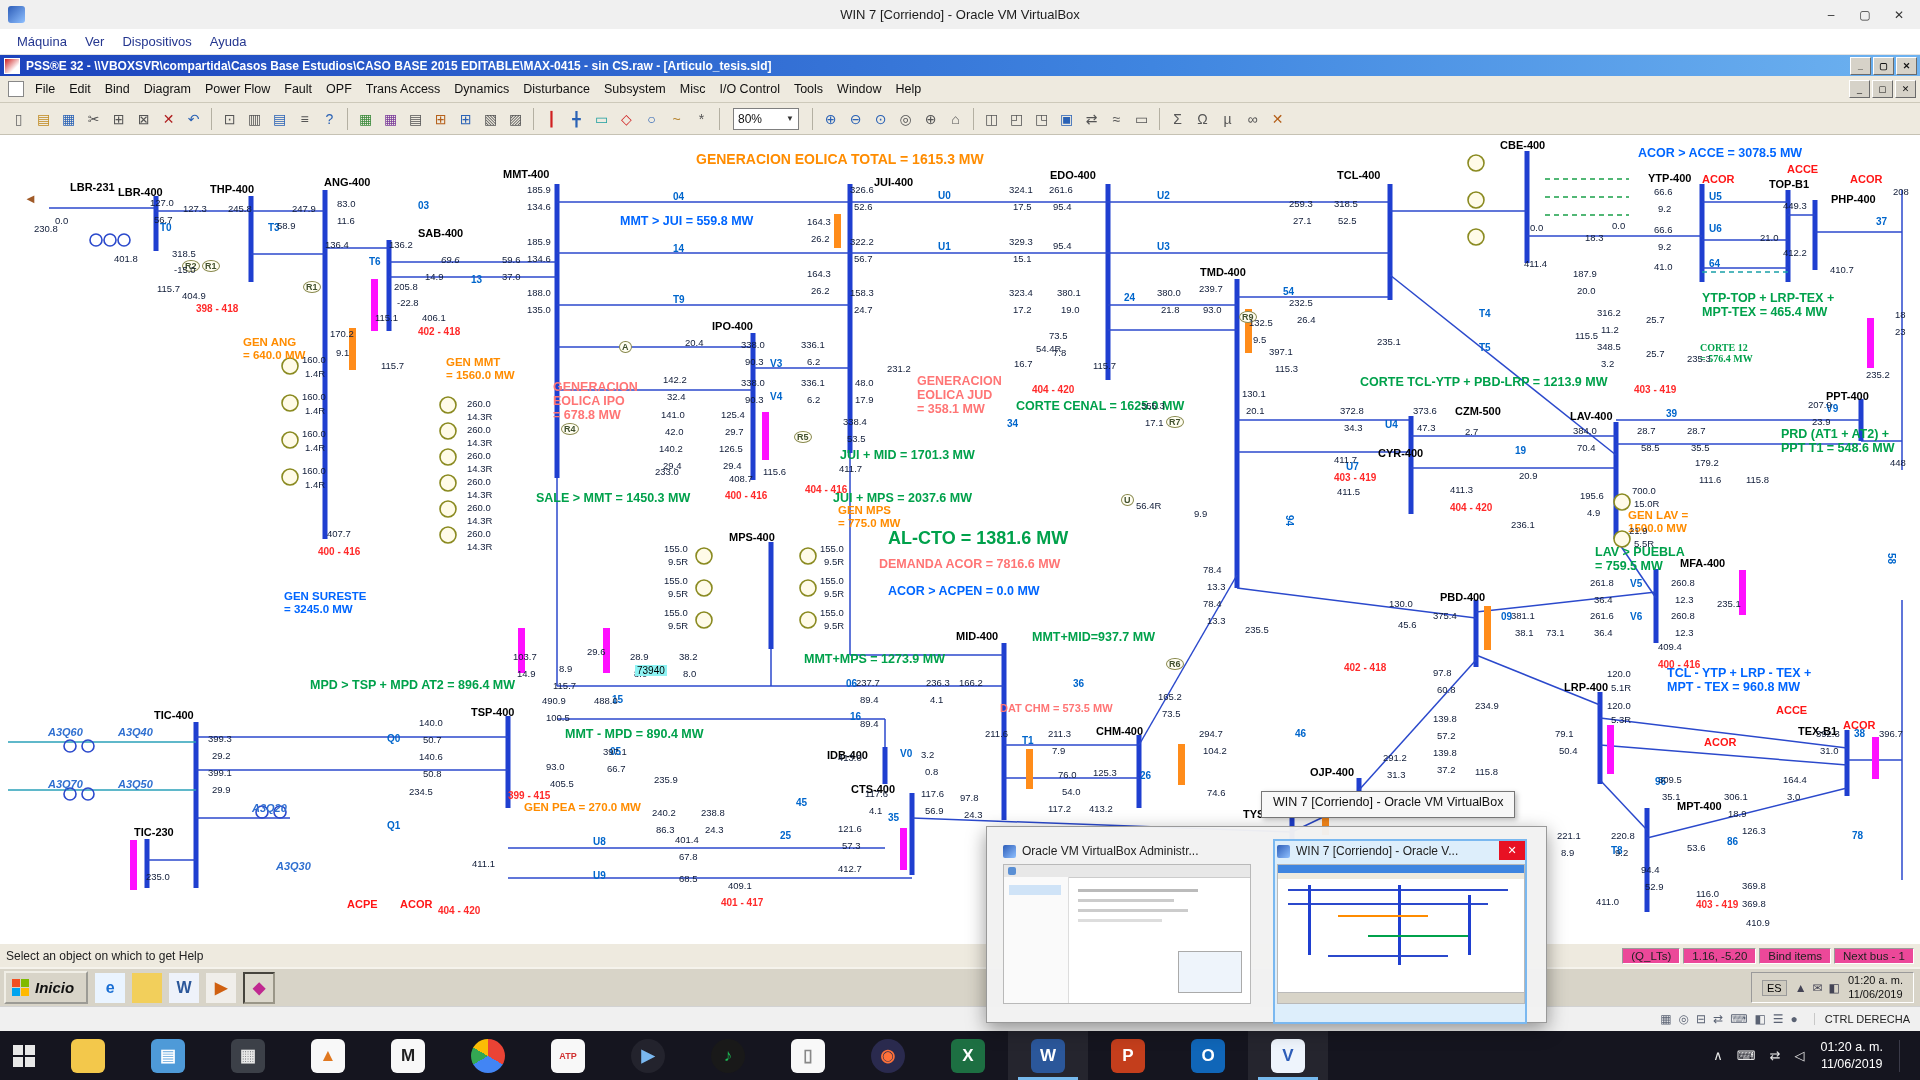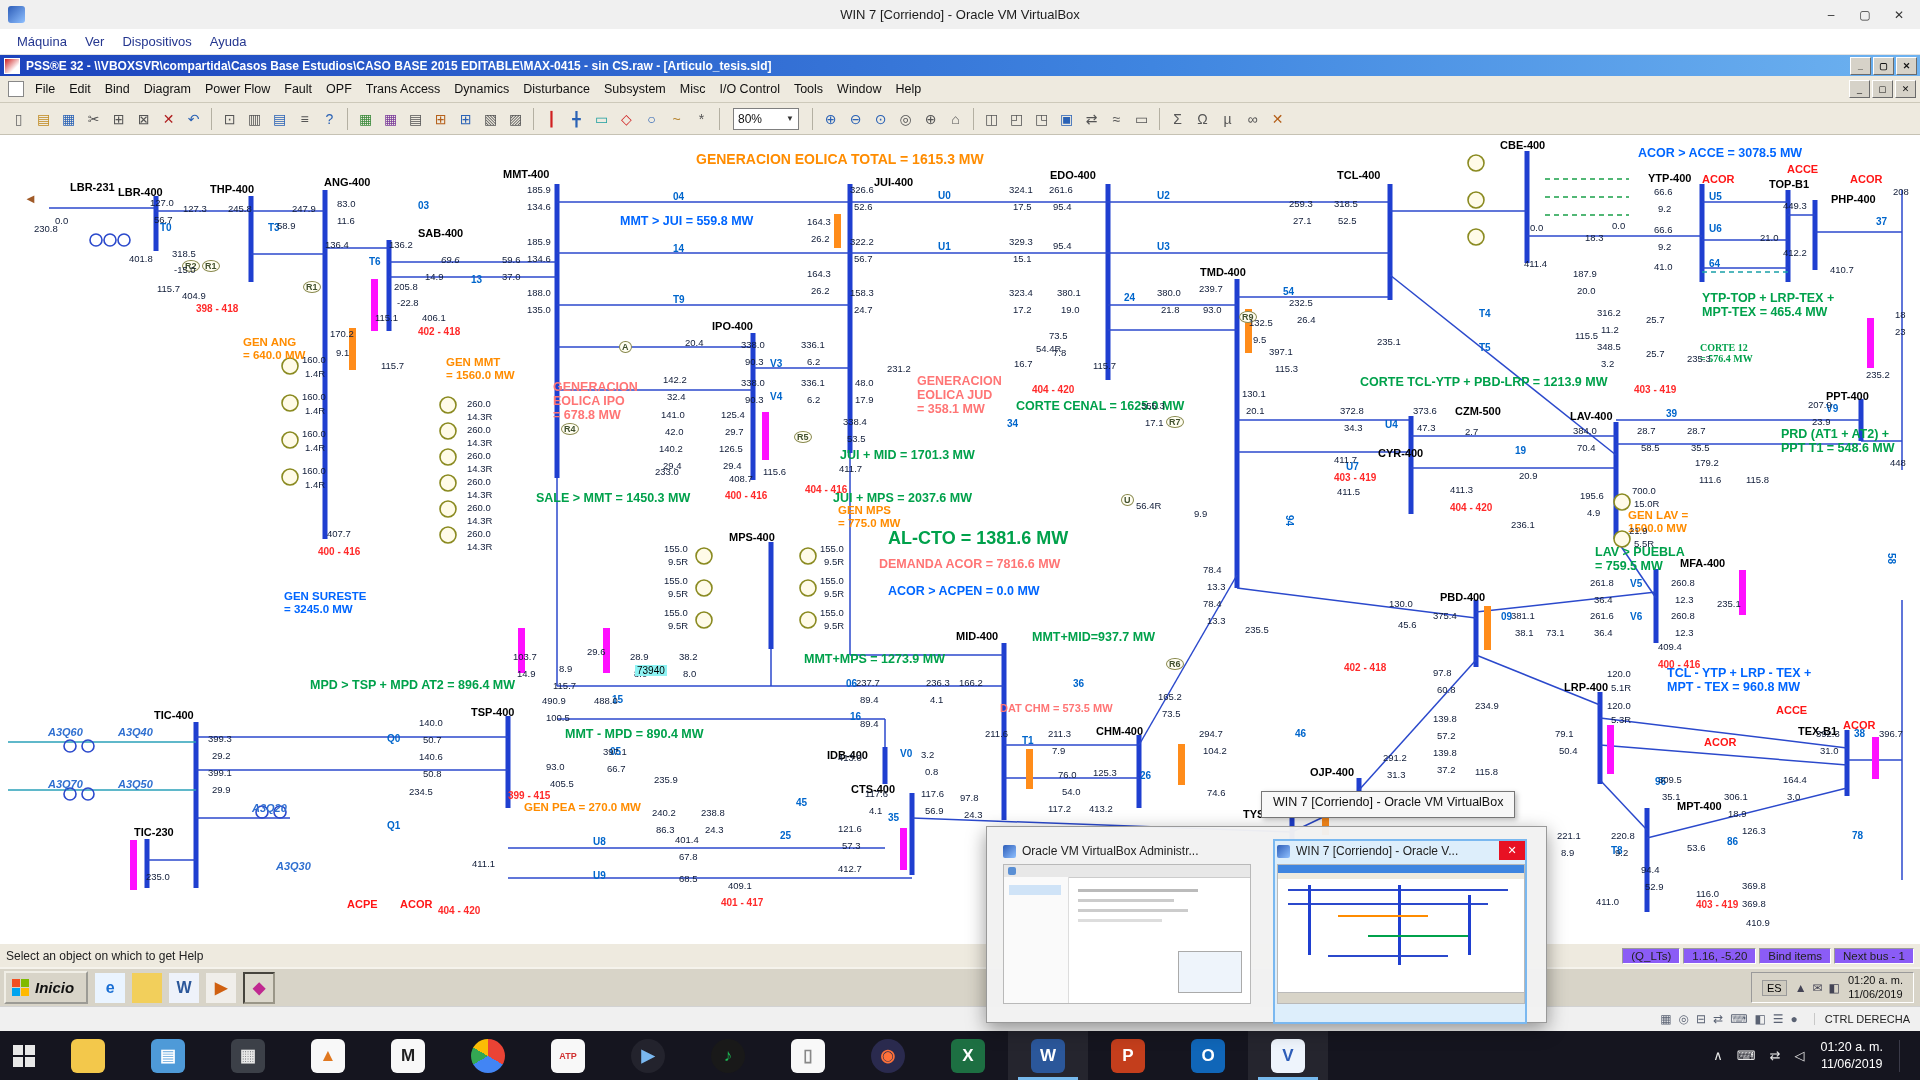--- a/index.html
+++ b/index.html
@@ -43,21 +43,21 @@
   .c-g{font-size:12.5px;font-weight:bold;color:#00a14b;}
   .c-G{font-size:18px;font-weight:bold;color:#00a14b;}
   .c-b{font-size:12.5px;font-weight:bold;color:#0066ff;}
   .c-p{font-size:12.5px;font-weight:bold;color:#ff7575;}
   .c-hl{font-size:10px;color:#000;background:#8ef3f3;padding:0 2px;}
   .c-aq{font-size:11px;font-weight:bold;font-style:italic;color:#2f6fd0;}
   .c-arr{font-size:13px;color:#a05a28;}
   
   #psse-statusbar{left:0;top:943px;width:1920px;height:24px;background:#eeeadf;border-top:1px solid #fff;display:flex;align-items:center;box-sizing:border-box;padding:0 6px;font-size:12px;color:#222;}
   #sb-cells{margin-left:auto;display:flex;}
-  .sb-cell{border:1px solid;border-color:#9a9a9a #ffffff #ffffff #9a9a9a;padding:1px 8px;margin-left:3px;font-size:11.5px;background:#8b5cf6;white-space:nowrap;}
+  .sb-cell{border:1px solid;border-color:#9a9a9a #ffffff #ffffff #9a9a9a;padding:1px 8px;margin-left:3px;font-size:11.5px;background:#ec4899;white-space:nowrap;}
   
   #vm-taskbar{left:0;top:967px;width:1920px;height:39px;background:#d8d4c8;border-top:2px solid #f5f3ec;display:flex;align-items:center;box-sizing:border-box;}
   #vm-start{margin-left:4px;height:29px;padding:0 12px 0 6px;border:2px outset #f0eee6;background:#d8d4c8;display:flex;align-items:center;font-size:15px;font-weight:bold;font-style:italic;color:#111;}
   .winflag{width:17px;height:17px;display:grid;grid-template-columns:8px 8px;grid-template-rows:8px 8px;gap:1px;margin-right:6px;}
   .winflag i:nth-child(1){background:#f25022}.winflag i:nth-child(2){background:#7fba00}
   .winflag i:nth-child(3){background:#00a4ef}.winflag i:nth-child(4){background:#ffb900}
   #vm-qicons{display:flex;align-items:center;}
   .vm-qicon{width:28px;height:28px;margin-left:7px;display:flex;align-items:center;justify-content:center;font-size:16px;font-weight:bold;border:1px solid transparent;}
   .vm-qicon.pressed{border:2px inset #9a9688;background:#cac6ba;}
   #vm-tray{margin-left:auto;margin-right:6px;height:29px;border:1px solid;border-color:#9a9a9a #fff #fff #9a9a9a;display:flex;align-items:center;gap:8px;padding:0 10px;}
@@ -534,21 +534,21 @@
       <div class="lb c-kc" style="left: 1166px; top: 416px;">R7</div>
       <div class="lb c-kc" style="left: 1239px; top: 311px;">R9</div>
       <div class="lb c-kc" style="left: 1166px; top: 658px;">R6</div>
       <div class="lb c-kc" style="left: 1121px; top: 494px;">U</div>
       <div class="lb c-kc" style="left: 619px; top: 341px;">A</div>
       <div class="lb c-arr" style="left: 24px; top: 192px;">◄</div>
       <div class="lb c-n" style="left: 150px; top: 198px;">127.0</div>
       <div class="lb c-n" style="left: 154px; top: 215px;">56.7</div>
       <div class="lb c-n" style="left: 55px; top: 216px;">0.0</div>
       <div class="lb c-n" style="left: 34px; top: 224px;">230.8</div>
-      <div class="lb c-n" style="left: 129px; top: 254px; text-align: center;">401.8</div>
+      <div class="lb c-n" style="left: 114px; top: 254px; text-align: center;">401.8</div>
       <div class="lb c-n" style="left: 172px; top: 249px;">318.5</div>
       <div class="lb c-n" style="left: 174px; top: 265px;">-15.0</div>
       <div class="lb c-n" style="left: 157px; top: 284px;">115.7</div>
       <div class="lb c-n" style="left: 182px; top: 291px;">404.9</div>
       <div class="lb c-n" style="left: 183px; top: 204px;">127.3</div>
       <div class="lb c-n" style="left: 228px; top: 204px;">245.8</div>
       <div class="lb c-n" style="left: 292px; top: 204px;">247.9</div>
       <div class="lb c-n" style="left: 277px; top: 221px;">58.9</div>
       <div class="lb c-n" style="left: 337px; top: 199px;">83.0</div>
       <div class="lb c-n" style="left: 337px; top: 216px;">11.6</div>

